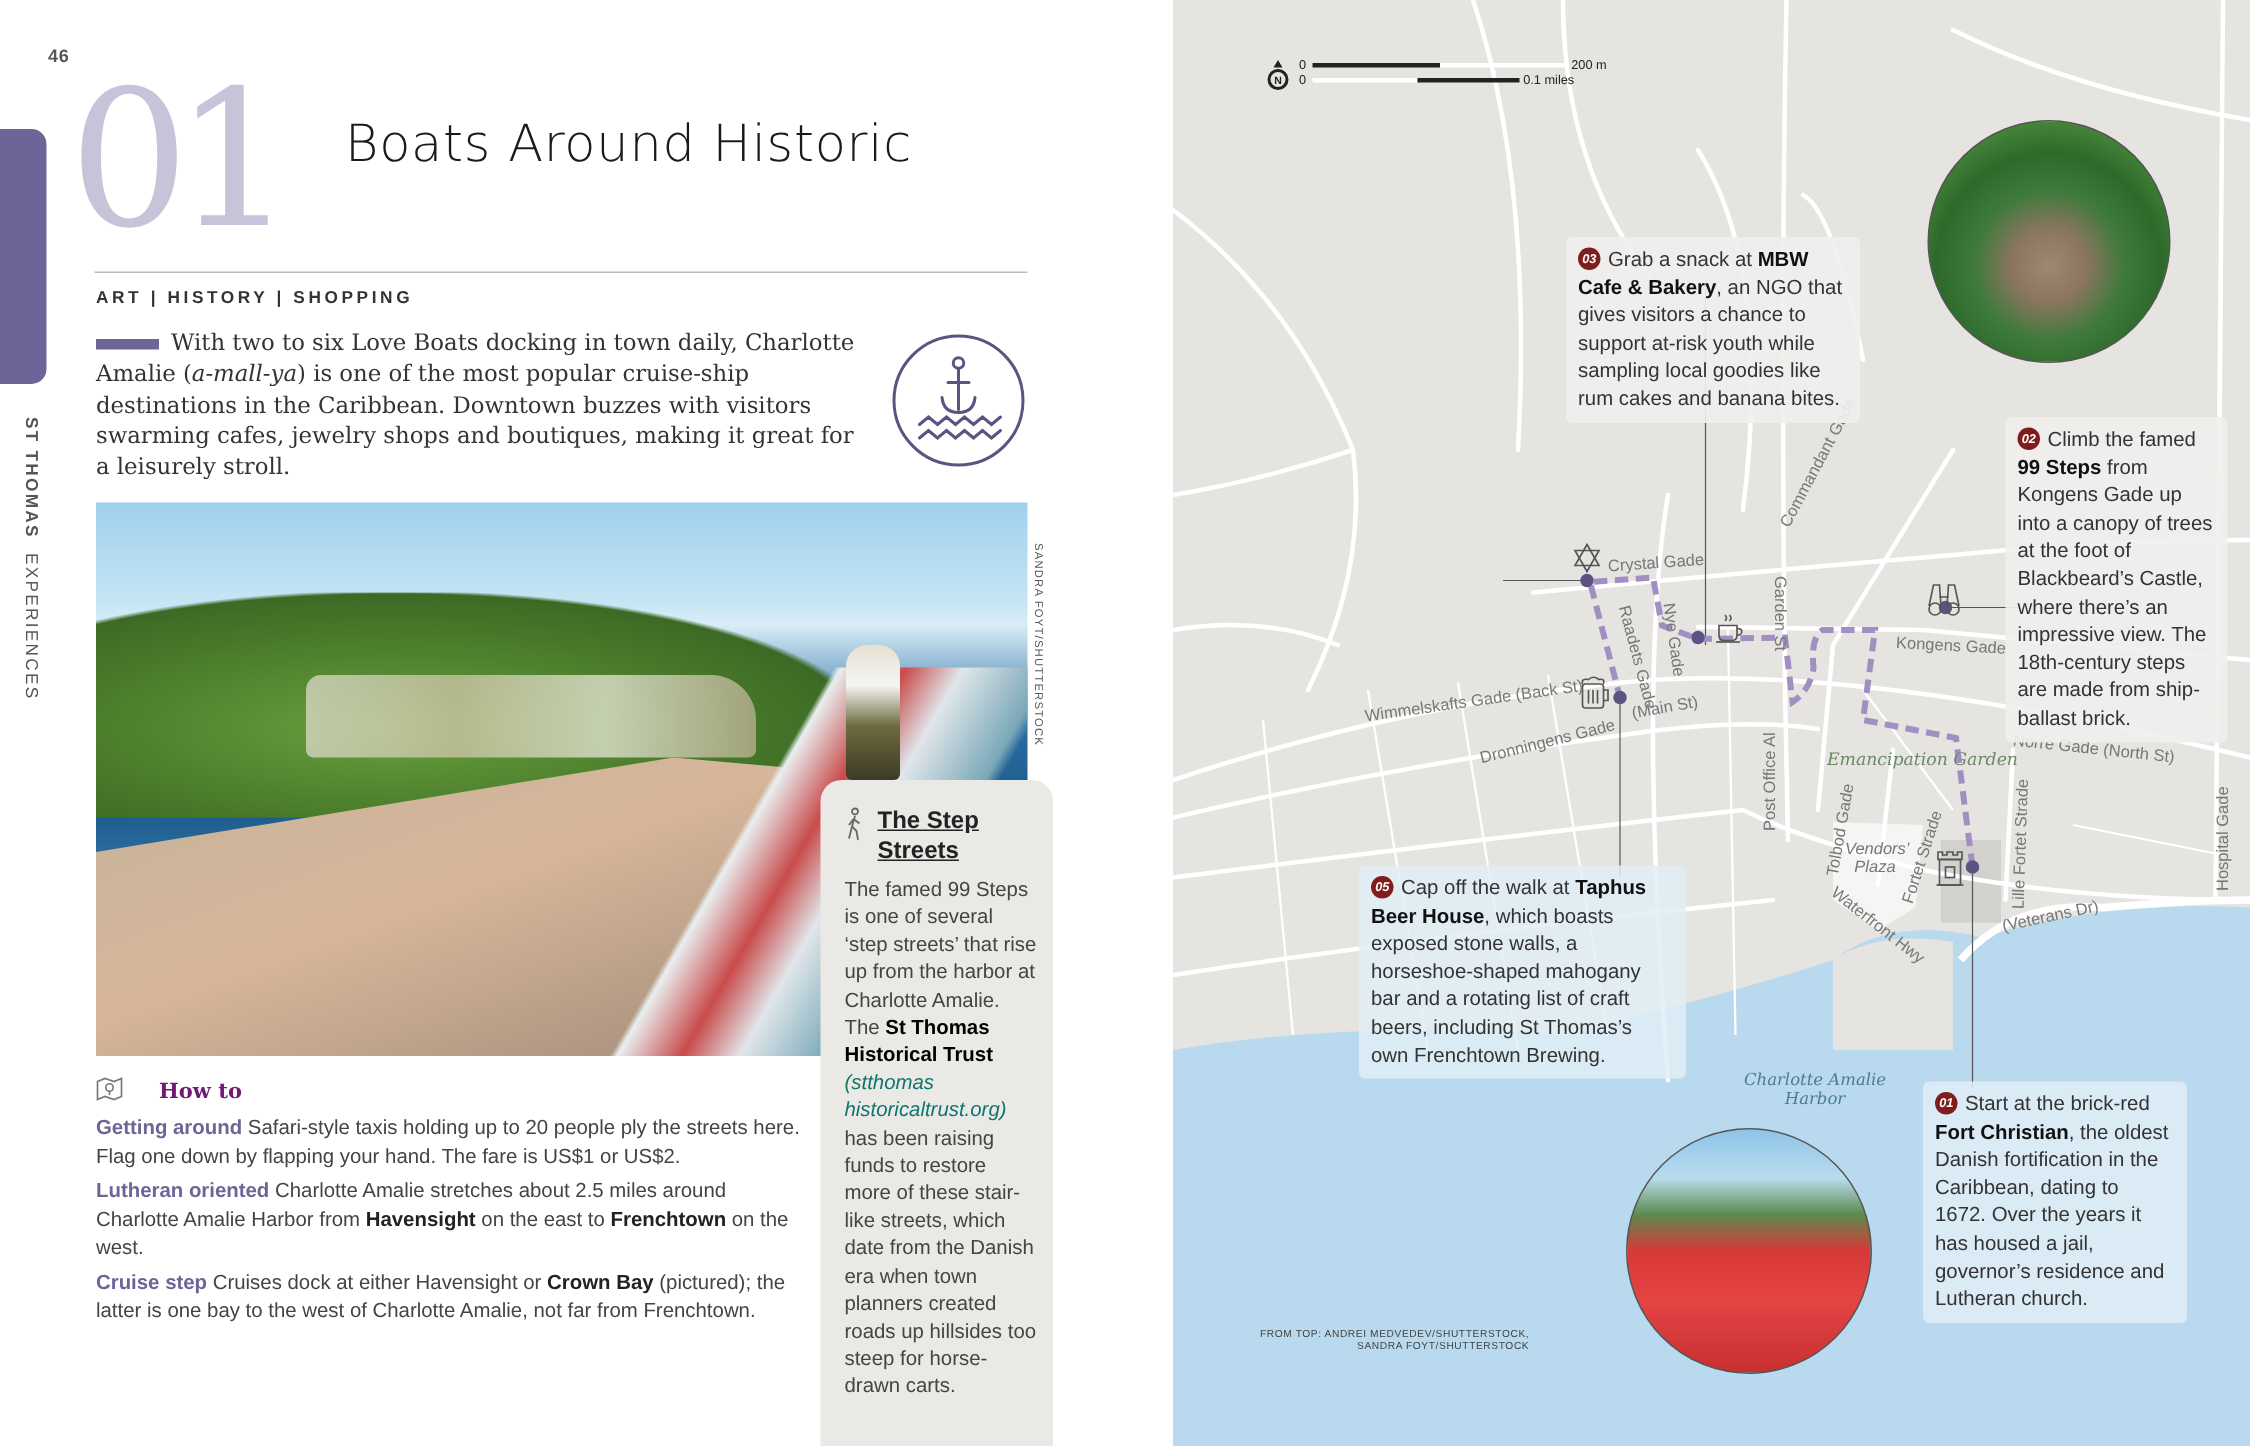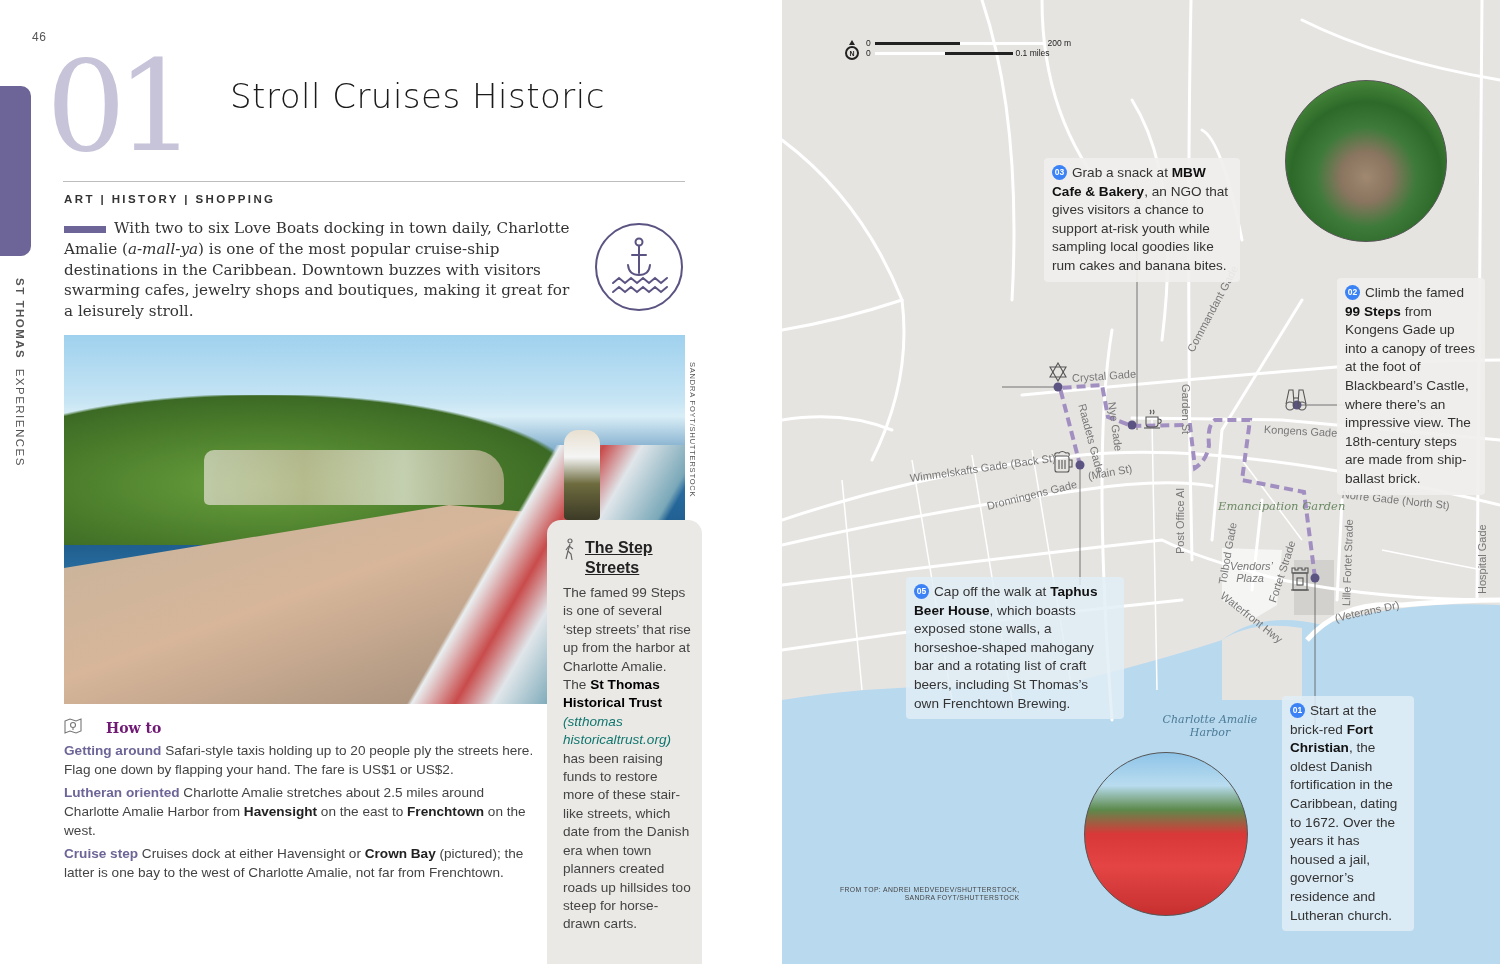--- a/index.html
+++ b/index.html
@@ -1,21 +1,21 @@
 <!DOCTYPE html>
 <html><head>
 <meta charset="utf-8">
 <style>
   * { box-sizing: border-box; margin: 0; padding: 0; }
   html, body { width: 1500px; height: 964px; overflow: hidden; background: #ffffff; }
   body { position: relative; font-family: "Liberation Sans", sans-serif; color: #222; }
 
   
   .left-page { position: absolute; left: 0; top: 0; width: 782px; height: 964px; background: #fff; }
-  .page-number { position: absolute; left: 32px; top: 30px; font-size: 12px; font-weight: normal; color: #555; letter-spacing: 0.5px; }
+  .page-number { position: absolute; left: 32px; top: 30px; font-size: 12px; font-weight: bold; color: #555; letter-spacing: 0.5px; }
   .side-tab { position: absolute; left: 0; top: 86px; width: 31px; height: 170px; background: #6d6597; border-radius: 0 10px 10px 0; }
   .side-label { position: absolute; left: 14px; top: 278px; writing-mode: vertical-rl; font-size: 11.5px; color: #555; letter-spacing: 1.5px; }
   .side-label b { font-weight: bold; }
 
   .big-number { position: absolute; left: 46px; top: 44px; font-family: "DejaVu Serif", serif; font-size: 126px; line-height: 1; color: #c7c4d9; letter-spacing: -10px; }
   .title-wrap { position: absolute; left: 230px; top: 76px; }
   .title-line1 { font-family: "DejaVu Sans", sans-serif; font-size: 34px; font-weight: 300; color: #1a1a1a; letter-spacing: 0.5px; }
   .title-line2 { font-family: "DejaVu Sans", sans-serif; font-size: 38px; font-weight: bold; color: #111; margin-top: 2px; letter-spacing: 0.5px; }
   .title-rule { position: absolute; left: 63px; top: 181px; width: 622px; height: 1px; background: #bdbdbd; }
   .tags { position: absolute; left: 64px; top: 193px; font-size: 11.5px; font-weight: bold; letter-spacing: 2.4px; color: #333; }
@@ -47,41 +47,41 @@
   .sidebar-body i { color: #0f766e; margin-top: 20px; }
 
   
   .map { position: absolute; left: 782px; top: 0; width: 718px; height: 964px; background: #e6e4e1; overflow: hidden; }
   .map svg.base { position: absolute; left: 0; top: 0; }
   .scale { position: absolute; left: 62px; top: 38px; font-size: 8.5px; color: #222; }
   .scale .row { position: absolute; left: 22px; white-space: nowrap; }
   .callout { position: absolute; background: rgba(240,239,237,0.92); border-radius: 4px; padding: 6px 8px; font-size: 13.6px; line-height: 18.6px; color: #333; }
   .callout b { color: #111; }
   .callout.water { background: rgba(225,237,246,0.85); }
-  .num { display: inline-flex; width: 15px; height: 15px; border-radius: 50%; background: #3b82f6; color: #fff; font-size: 8.5px; font-weight: bold; align-items: center; justify-content: center; vertical-align: middle; margin-right: 5px; position: relative; top: -1px; }
+  .num { display: inline-flex; width: 15px; height: 15px; border-radius: 50%; background: #7f1d1d; color: #fff; font-size: 8.5px; font-weight: bold; align-items: center; justify-content: center; vertical-align: middle; margin-right: 5px; position: relative; top: -1px; font-style: italic; }
   .street { position: absolute; font-size: 11px; color: #777; white-space: nowrap; transform-origin: left center; }
   .park-label { position: absolute; font-family: "DejaVu Serif", serif; font-style: italic; font-size: 11.5px; color: #6b8a63; line-height: 13px; text-align: center; }
   .harbor-label { position: absolute; font-family: "DejaVu Serif", serif; font-style: italic; font-size: 11px; color: #4b7b96; line-height: 13px; text-align: center; }
   .circle-photo { position: absolute; border-radius: 50%; border: 1.5px solid #555; overflow: hidden; }
   .credit-map { position: absolute; left: 58px; top: 886px; font-size: 6.8px; letter-spacing: 0.4px; color: #444; text-align: right; line-height: 8px; }
 </style>
 </head>
 <body>
 
 <div class="left-page">
   <div class="page-number">46</div>
   <div class="side-tab"></div>
   <div class="side-label">
     <b>ST THOMAS</b>&nbsp;
     <span>EXPERIENCES</span>
   </div>
 
   <div class="big-number">01</div>
   <div class="title-wrap">
-    <div class="title-line1">Stroll Cruises Historic</div>
+    <div class="title-line1">Boats Around Historic</div>
   </div>
   <div class="title-rule"></div>
   <div class="tags">ART | HISTORY | SHOPPING</div>
 
   <div class="intro">
     <span class="bar"></span><span>With two to six Love Boats docking in town daily, Charlotte Amalie (</span><i>a-mall-ya</i><span>) is one of the most popular cruise-ship destinations in the Caribbean. Downtown buzzes with visitors swarming cafes, jewelry shops and boutiques, making it great for a leisurely stroll.</span>
   </div>
 
   <div class="anchor-badge">
     <svg width="84" height="84" viewBox="0 0 84 84">
@@ -305,21 +305,21 @@
 
   <div class="callout" style="left:262px;top:158px;width:196px;">
     <span class="num">03</span><span>Grab a snack at </span><b>MBW Cafe &amp; Bakery</b><span>, an NGO that gives visitors a chance to support at-risk youth while sampling local goodies like rum cakes and banana bites.</span>
   </div>
   <div class="callout" style="left:555px;top:278px;width:148px;">
     <span class="num">02</span><span>Climb the famed </span><b>99 Steps</b><span> from Kongens Gade up into a canopy of trees at the foot of Blackbeard’s Castle, where there’s an impressive view. The 18th-century steps are made from ship-ballast brick.</span>
   </div>
   <div class="callout water" style="left:124px;top:577px;width:218px;">
     <span class="num">05</span><span>Cap off the walk at </span><b>Taphus Beer House</b><span>, which boasts exposed stone walls, a horseshoe-shaped mahogany bar and a rotating list of craft beers, including St Thomas’s own Frenchtown Brewing.</span>
   </div>
-  <div class="callout water" style="left:500px;top:696px;width:132px;">
+  <div class="callout water" style="left:500px;top:721px;width:176px;">
     <span class="num">01</span><span>Start at the brick-red </span><b>Fort Christian</b><span>, the oldest Danish fortification in the Caribbean, dating to 1672. Over the years it has housed a jail, governor’s residence and Lutheran church.</span>
   </div>
 
   <div class="credit-map">
     <div>FROM TOP: ANDREI MEDVEDEV/SHUTTERSTOCK,</div>
     <div>SANDRA FOYT/SHUTTERSTOCK</div>
   </div>
 </div>
 
 </body></html>

